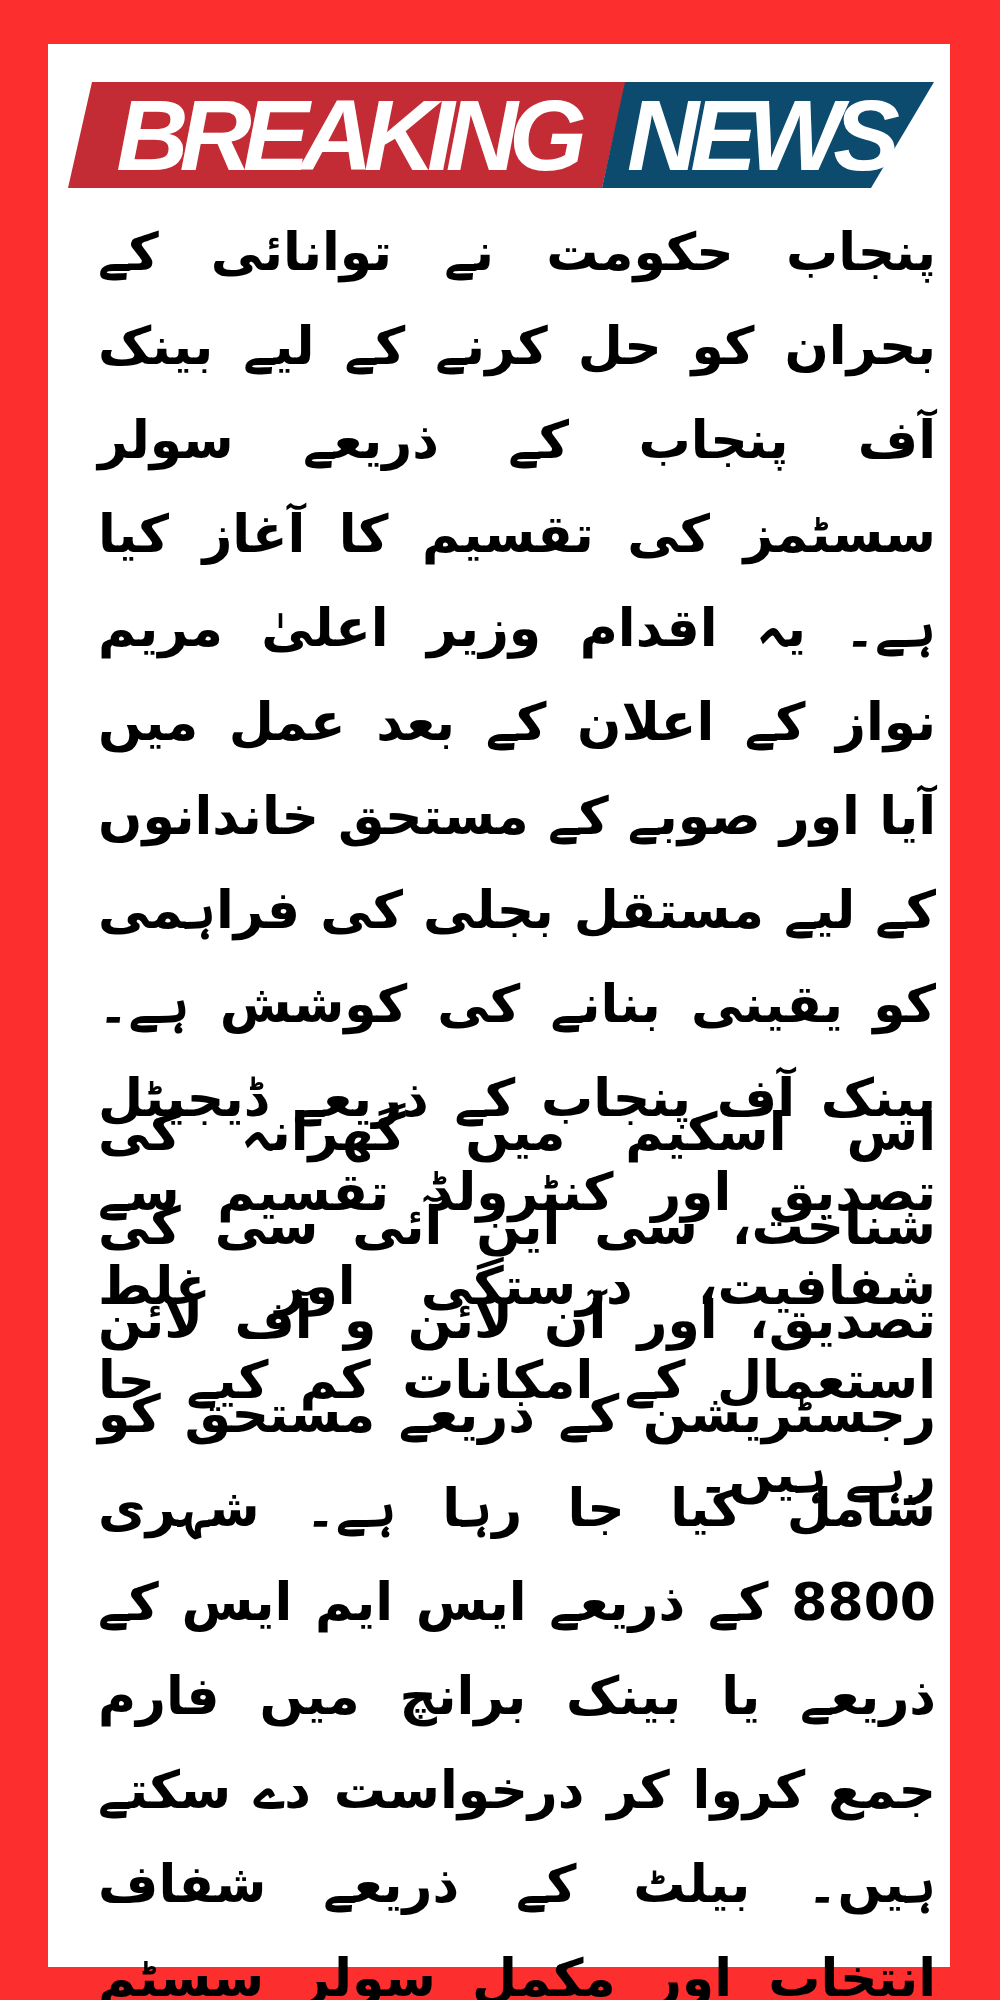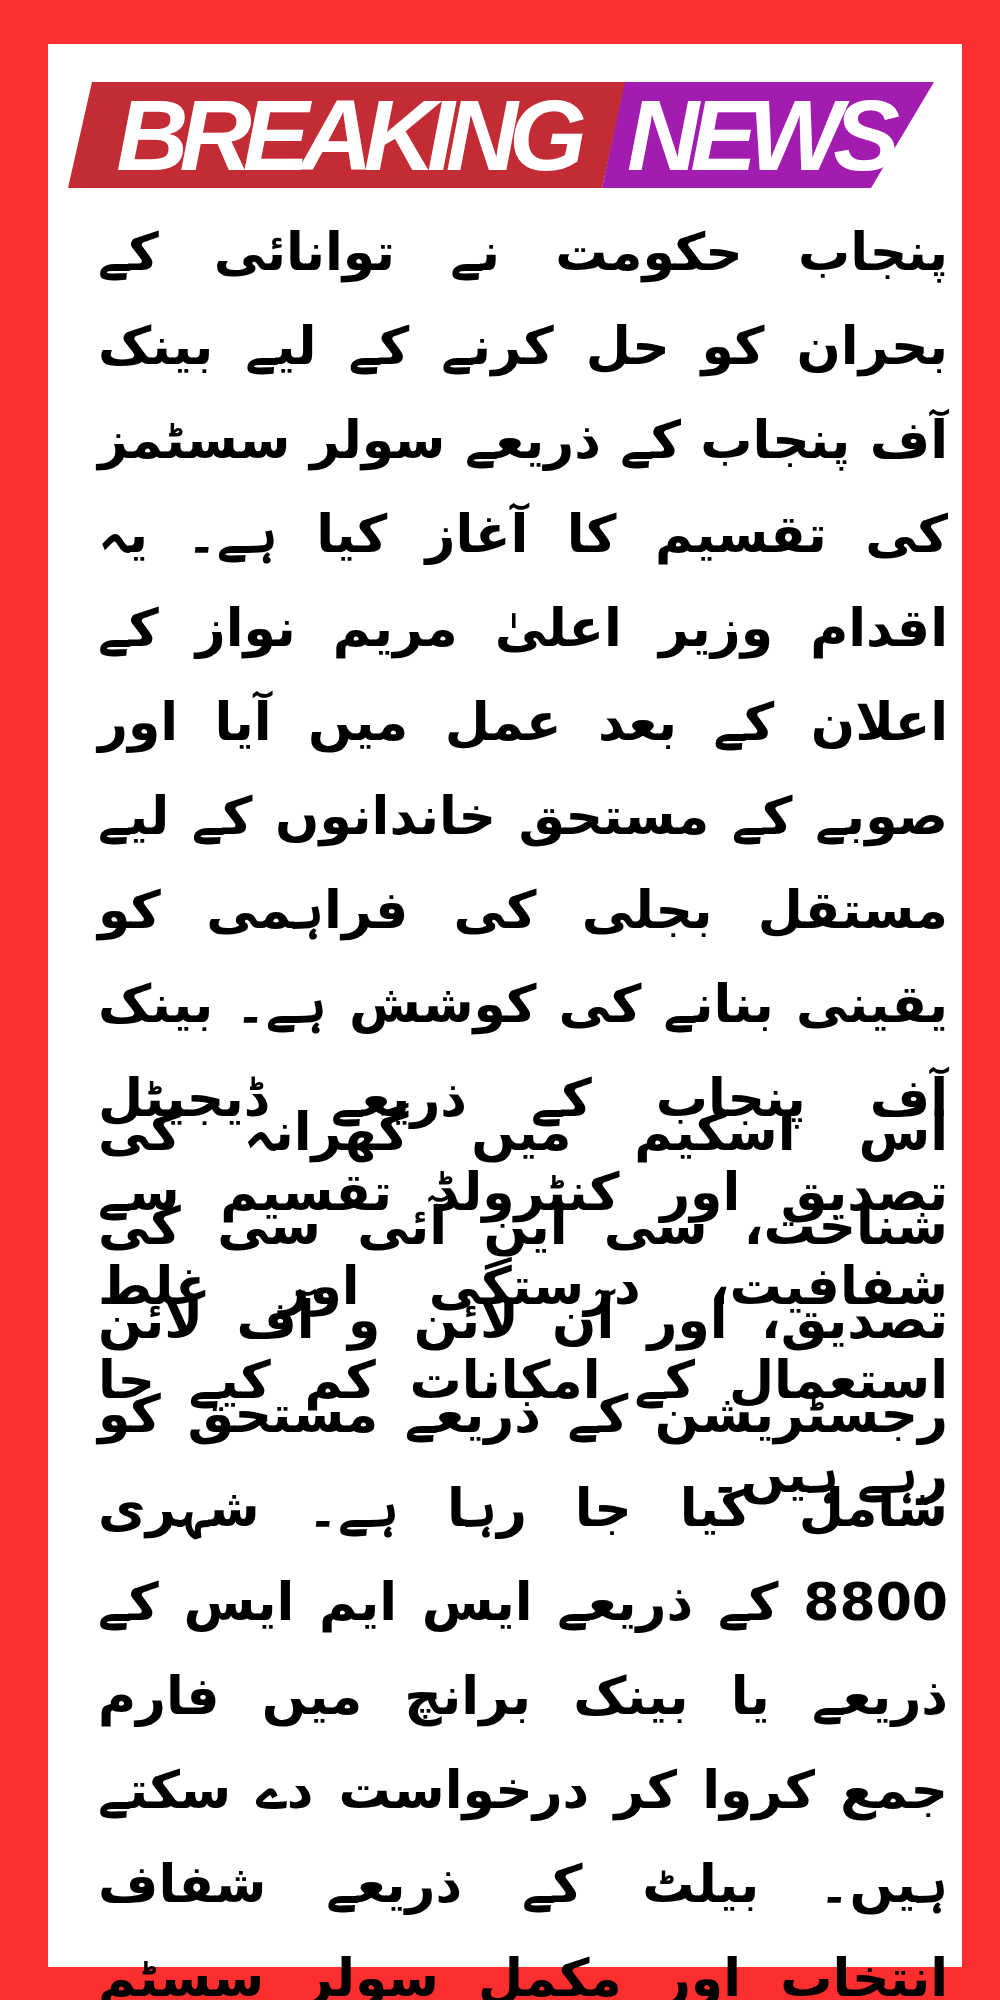--- a/index.html
+++ b/index.html
@@ -77,27 +77,27 @@
     line-height: 94px;
   }
   .urdu-para-1 { top: 161px; }  
   .urdu-para-2 { top: 1041px; } 
 </style>
 </head>
 <body>
 
 <div class="frame" style="background: rgb(252, 46, 46);">
 
-  <div class="card" style="background: rgb(255, 255, 255); padding-left: 12px;">
+  <div class="card" style="background: rgb(255, 255, 255);">
 
     <div class="banner">
       <div class="banner-seg banner-seg-breaking" style="background: rgb(195, 43, 53);">
         <div class="banner-label" style="color: rgb(255, 255, 255);">BREAKING</div>
       </div>
-      <div class="banner-seg banner-seg-news" style="background: #a21caf;">
+      <div class="banner-seg banner-seg-news" style="background: #0c4a6e;">
         <div class="banner-label" style="color: rgb(255, 255, 255);">NEWS</div>
       </div>
     </div>
 
     <p class="urdu-para urdu-para-1" lang="ur" dir="rtl" style="color: rgb(0, 0, 0);">پنجاب حکومت نے توانائی کے بحران کو حل کرنے کے لیے بینک آف پنجاب کے ذریعے سولر سسٹمز کی تقسیم کا آغاز کیا ہے۔ یہ اقدام وزیر اعلیٰ مریم نواز کے اعلان کے بعد عمل میں آیا اور صوبے کے مستحق خاندانوں کے لیے مستقل بجلی کی فراہمی کو یقینی بنانے کی کوشش ہے۔ بینک آف پنجاب کے ذریعے ڈیجیٹل تصدیق اور کنٹرولڈ تقسیم سے شفافیت، درستگی اور غلط استعمال کے امکانات کم کیے جا رہے ہیں۔</p>
 
     <p class="urdu-para urdu-para-2" lang="ur" dir="rtl" style="color: rgb(0, 0, 0);">اس اسکیم میں گھرانہ کی شناخت، سی این آئی سی کی تصدیق، اور آن لائن و آف لائن رجسٹریشن کے ذریعے مستحق کو شامل کیا جا رہا ہے۔ شہری 8800 کے ذریعے ایس ایم ایس کے ذریعے یا بینک برانچ میں فارم جمع کروا کر درخواست دے سکتے ہیں۔ بیلٹ کے ذریعے شفاف انتخاب اور مکمل سولر سسٹم کی فراہمی کے ساتھ یہ اسکیم کم آمدنی والے خاندانوں کو توانائی کے بوجھ سے آزاد کرنے اور طویل مدتی پائیداری کے لیے تیار کی گئی ہے۔</p>
 
   </div>
 </div>

